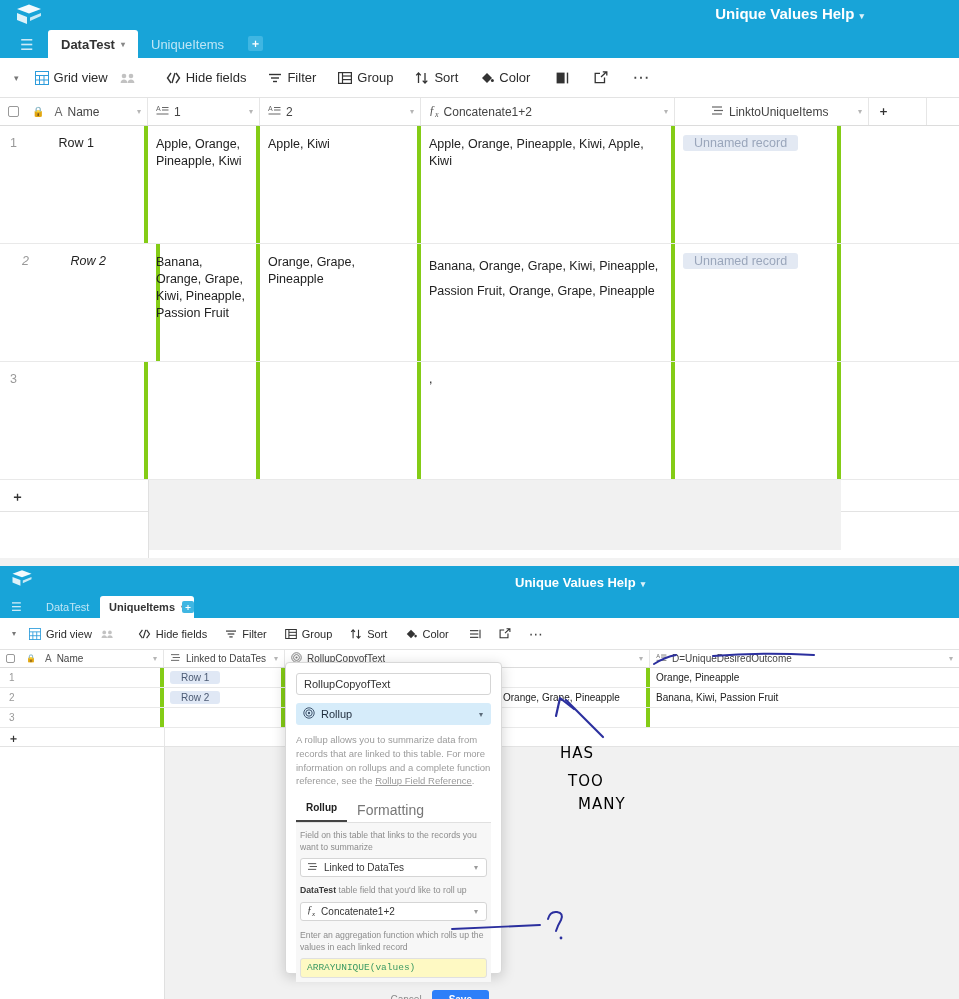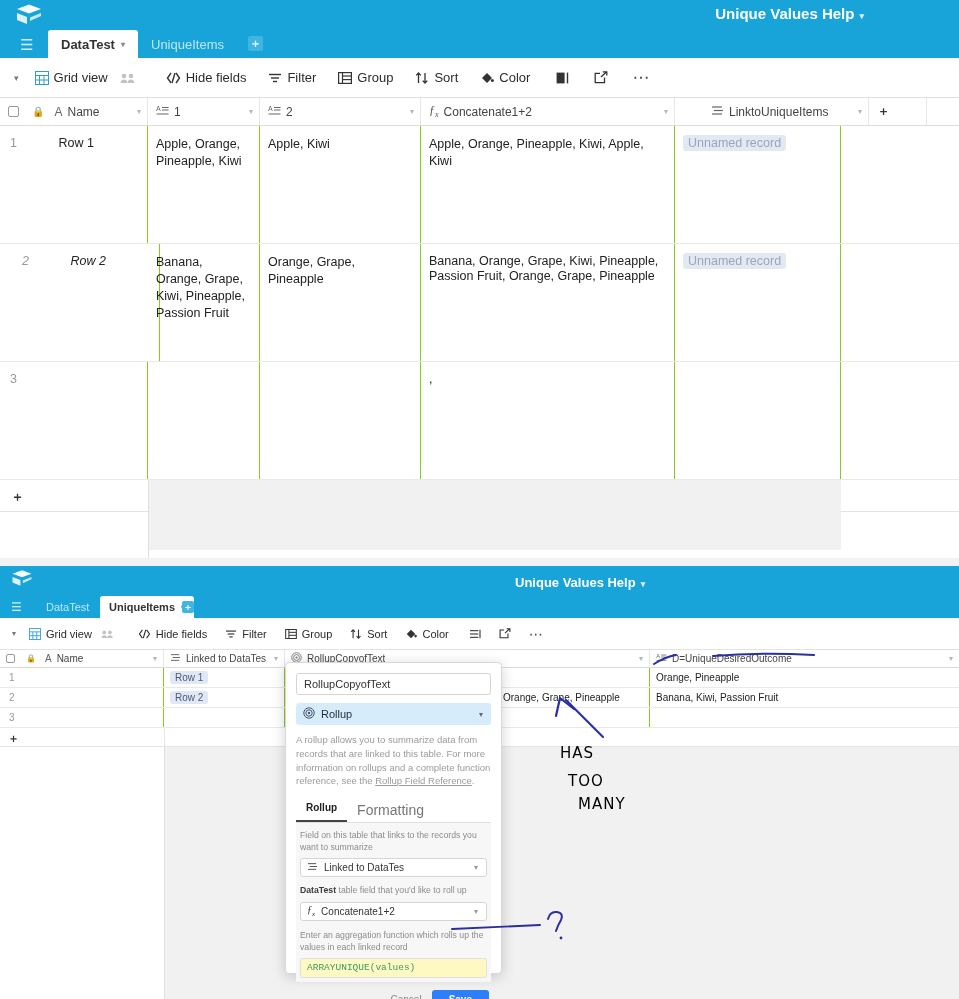--- a/index.html
+++ b/index.html
@@ -66,28 +66,28 @@
   }
   .hcell .fname { overflow: hidden; text-overflow: ellipsis; }
   .hcell .dd {
     position: absolute; right: 6px; color: #b5b5b5; font-size: 8px;
   }
   .hcell.addcol { justify-content: center; color: #333; font-weight: bold; }
 
   .row { position: relative; width: 100%; border-bottom: 1px solid #e9e9e9; }
   .cell {
     position: absolute; top: 0; height: 100%;
-    border-right: 1px solid #84cc16; overflow: hidden;
+    border-right: 4px solid #84cc16; overflow: hidden;
     color: #222; cursor: cell;
   }
   .cell .txt { display: block; }
   .rownum { color: #999; }
   .chip {
     display: inline-block; background: #e3e9f3; color: #9aa6bb;
-    border-radius: 3px; padding: 1px 5px;
+    border-radius: 3px; padding: 1px 11px;
   }
   .chip.link { color: #4b5a74; background: #e0e8f5; }
   .addrow { position: relative; width: 100%; border-bottom: 1px solid #e3e3e3; background:#fff;}
   .addrow .plus { position: absolute; color: #333; font-weight: bold; }
   .gutter-fill { position:absolute; background:#f1f1f1; }
 
   
   .dialog {
     position: absolute; background: #ffffff;
     border: 1px solid #d8d8d8; border-radius: 4px;
@@ -343,21 +343,21 @@
         <div class="cell" style="left:12px;width:148px;padding:10px 0 0 10px;font-style:italic;">
           <span class="rownum">2</span>
           <span style="margin-left:38px;color:#222;">Row 2</span>
         </div>
         <div class="cell" style="left:148px;width:112px;padding:10px 8px 0 8px;line-height:17px;">
           <span class="txt">Banana, Orange, Grape, Kiwi, Pineapple, Passion Fruit</span>
         </div>
         <div class="cell" style="left:260px;width:161px;padding:10px 8px 0 8px;line-height:17px;">
           <span class="txt">Orange, Grape, Pineapple</span>
         </div>
-        <div class="cell" style="left:421px;width:254px;padding:10px 8px 0 8px;line-height:15px;">
+        <div class="cell" style="left:421px;width:254px;padding:10px 8px 0 8px;line-height:25px;">
           <span class="txt">Banana, Orange, Grape, Kiwi, Pineapple, Passion Fruit, Orange, Grape, Pineapple</span>
         </div>
         <div class="cell" style="left:675px;width:166px;padding:9px 8px 0 8px;">
           <span class="chip">Unnamed record</span>
         </div>
         <div class="cell" style="left:841px;width:118px;border-right:none;"></div>
       </div>
 
       <div class="row" style="height:118px;font-size:12.5px;">
         <div class="cell" style="left:0;width:148px;padding:10px 0 0 10px;">

